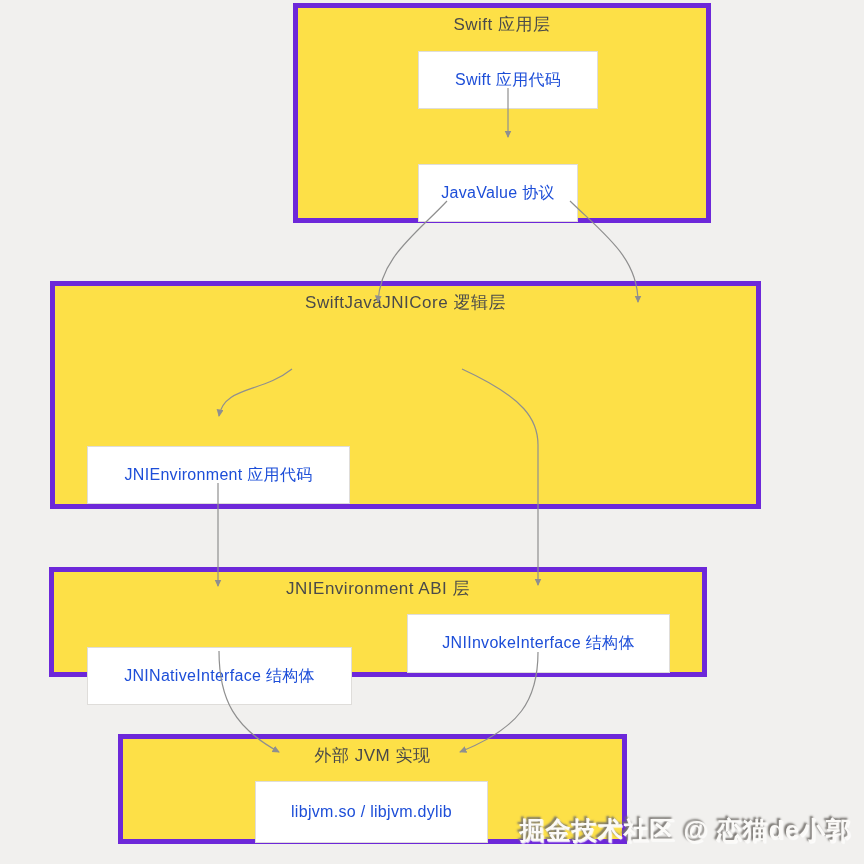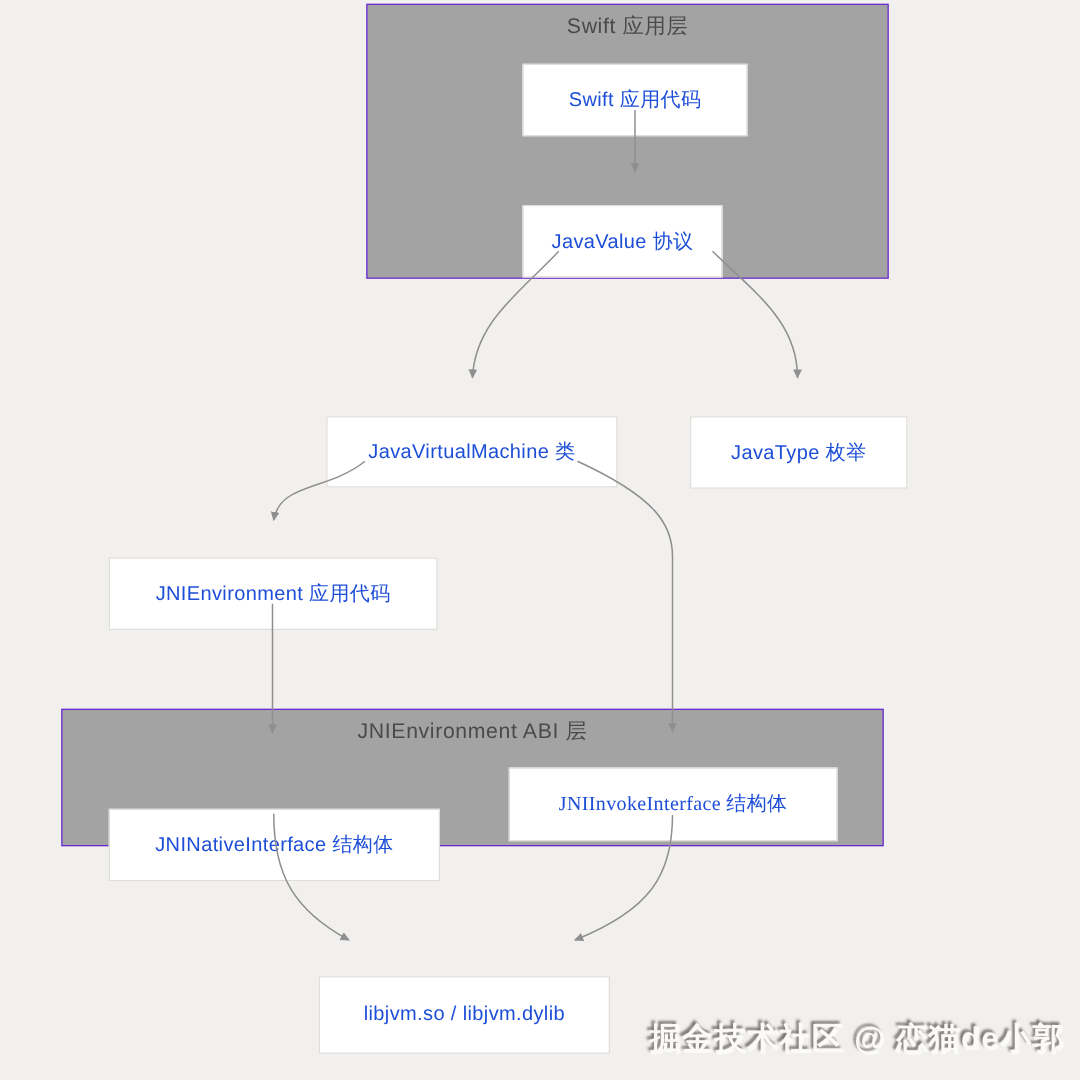--- a/index.html
+++ b/index.html
@@ -5,22 +5,22 @@
   html,body{margin:0;padding:0;}
   body{
     width:864px;height:864px;
     background:#f1f0ee;
     font-family:"Liberation Sans","DejaVu Sans",sans-serif;
     overflow:hidden;
   }
   .canvas{position:relative;width:864px;height:864px;background:#f1f0ee;}
   .group{
     position:absolute;
-    background:#a3a3a3;
-    border:1px solid #6d28d9;
+    background:#fde047;
+    border:5px solid #6d28d9;
     box-sizing:border-box;
   }
   .group-title{
     position:absolute;
     left:0;right:0;top:5px;
     text-align:center;
     font-size:17px;
     color:#4a4a4a;
     letter-spacing:0.5px;
   }
@@ -60,39 +60,43 @@
   #g2{left:50px;top:281px;width:711px;height:228px;}
   #g3{left:49px;top:567px;width:658px;height:110px;}
   #g4{left:118px;top:734px;width:509px;height:110px;}
   
   #n-swift-code{left:418px;top:29px;width:180px;height:58px;}
   #n-javavalue{left:418px;top:142px;width:160px;height:58px;}
   #n-jvm{left:261px;top:311px;width:233px;height:57px;}
   #n-javatype{left:552px;top:311px;width:174px;height:58px;}
   #n-jnienv{left:87px;top:424px;width:263px;height:58px;}
   #n-jninative{left:87px;top:625px;width:265px;height:58px;}
-  #n-jniinvoke{left:407px;top:592px;width:263px;height:59px;font-family:Liberation Serif, serif;}
+  #n-jniinvoke{left:407px;top:592px;width:263px;height:59px;}
   #n-libjvm{left:255px;top:759px;width:233px;height:62px;}
 </style>
 </head>
 <body>
 
 <div class="canvas">
 
   <div class="group" id="g1">
     <div class="group-title">Swift 应用层</div>
   </div>
+  <div class="group" id="g2">
+    <div class="group-title">SwiftJavaJNICore 逻辑层</div>
+  </div>
   <div class="group" id="g3">
     <div class="group-title">JNIEnvironment ABI 层</div>
+  </div>
+  <div class="group" id="g4">
+    <div class="group-title">外部 JVM 实现</div>
   </div>
 
   <div class="node" id="n-swift-code">Swift 应用代码</div>
   <div class="node" id="n-javavalue">JavaValue 协议</div>
-  <div class="node" id="n-jvm">JavaVirtualMachine 类</div>
-  <div class="node" id="n-javatype">JavaType 枚举</div>
   <div class="node" id="n-jnienv">JNIEnvironment 应用代码</div>
   <div class="node" id="n-jninative">JNINativeInterface 结构体</div>
   <div class="node" id="n-jniinvoke">JNIInvokeInterface 结构体</div>
   <div class="node" id="n-libjvm">libjvm.so / libjvm.dylib</div>
 
   <svg id="edges" viewBox="0 0 864 864" xmlns="http://www.w3.org/2000/svg">
     <defs>
       <marker id="arrow" markerWidth="9" markerHeight="8" refX="6.5" refY="3.5" orient="auto" markerUnits="userSpaceOnUse">
         <path d="M0,0 L7.5,3.5 L0,7 Z" fill="#8f8f8f"></path>
       </marker>

